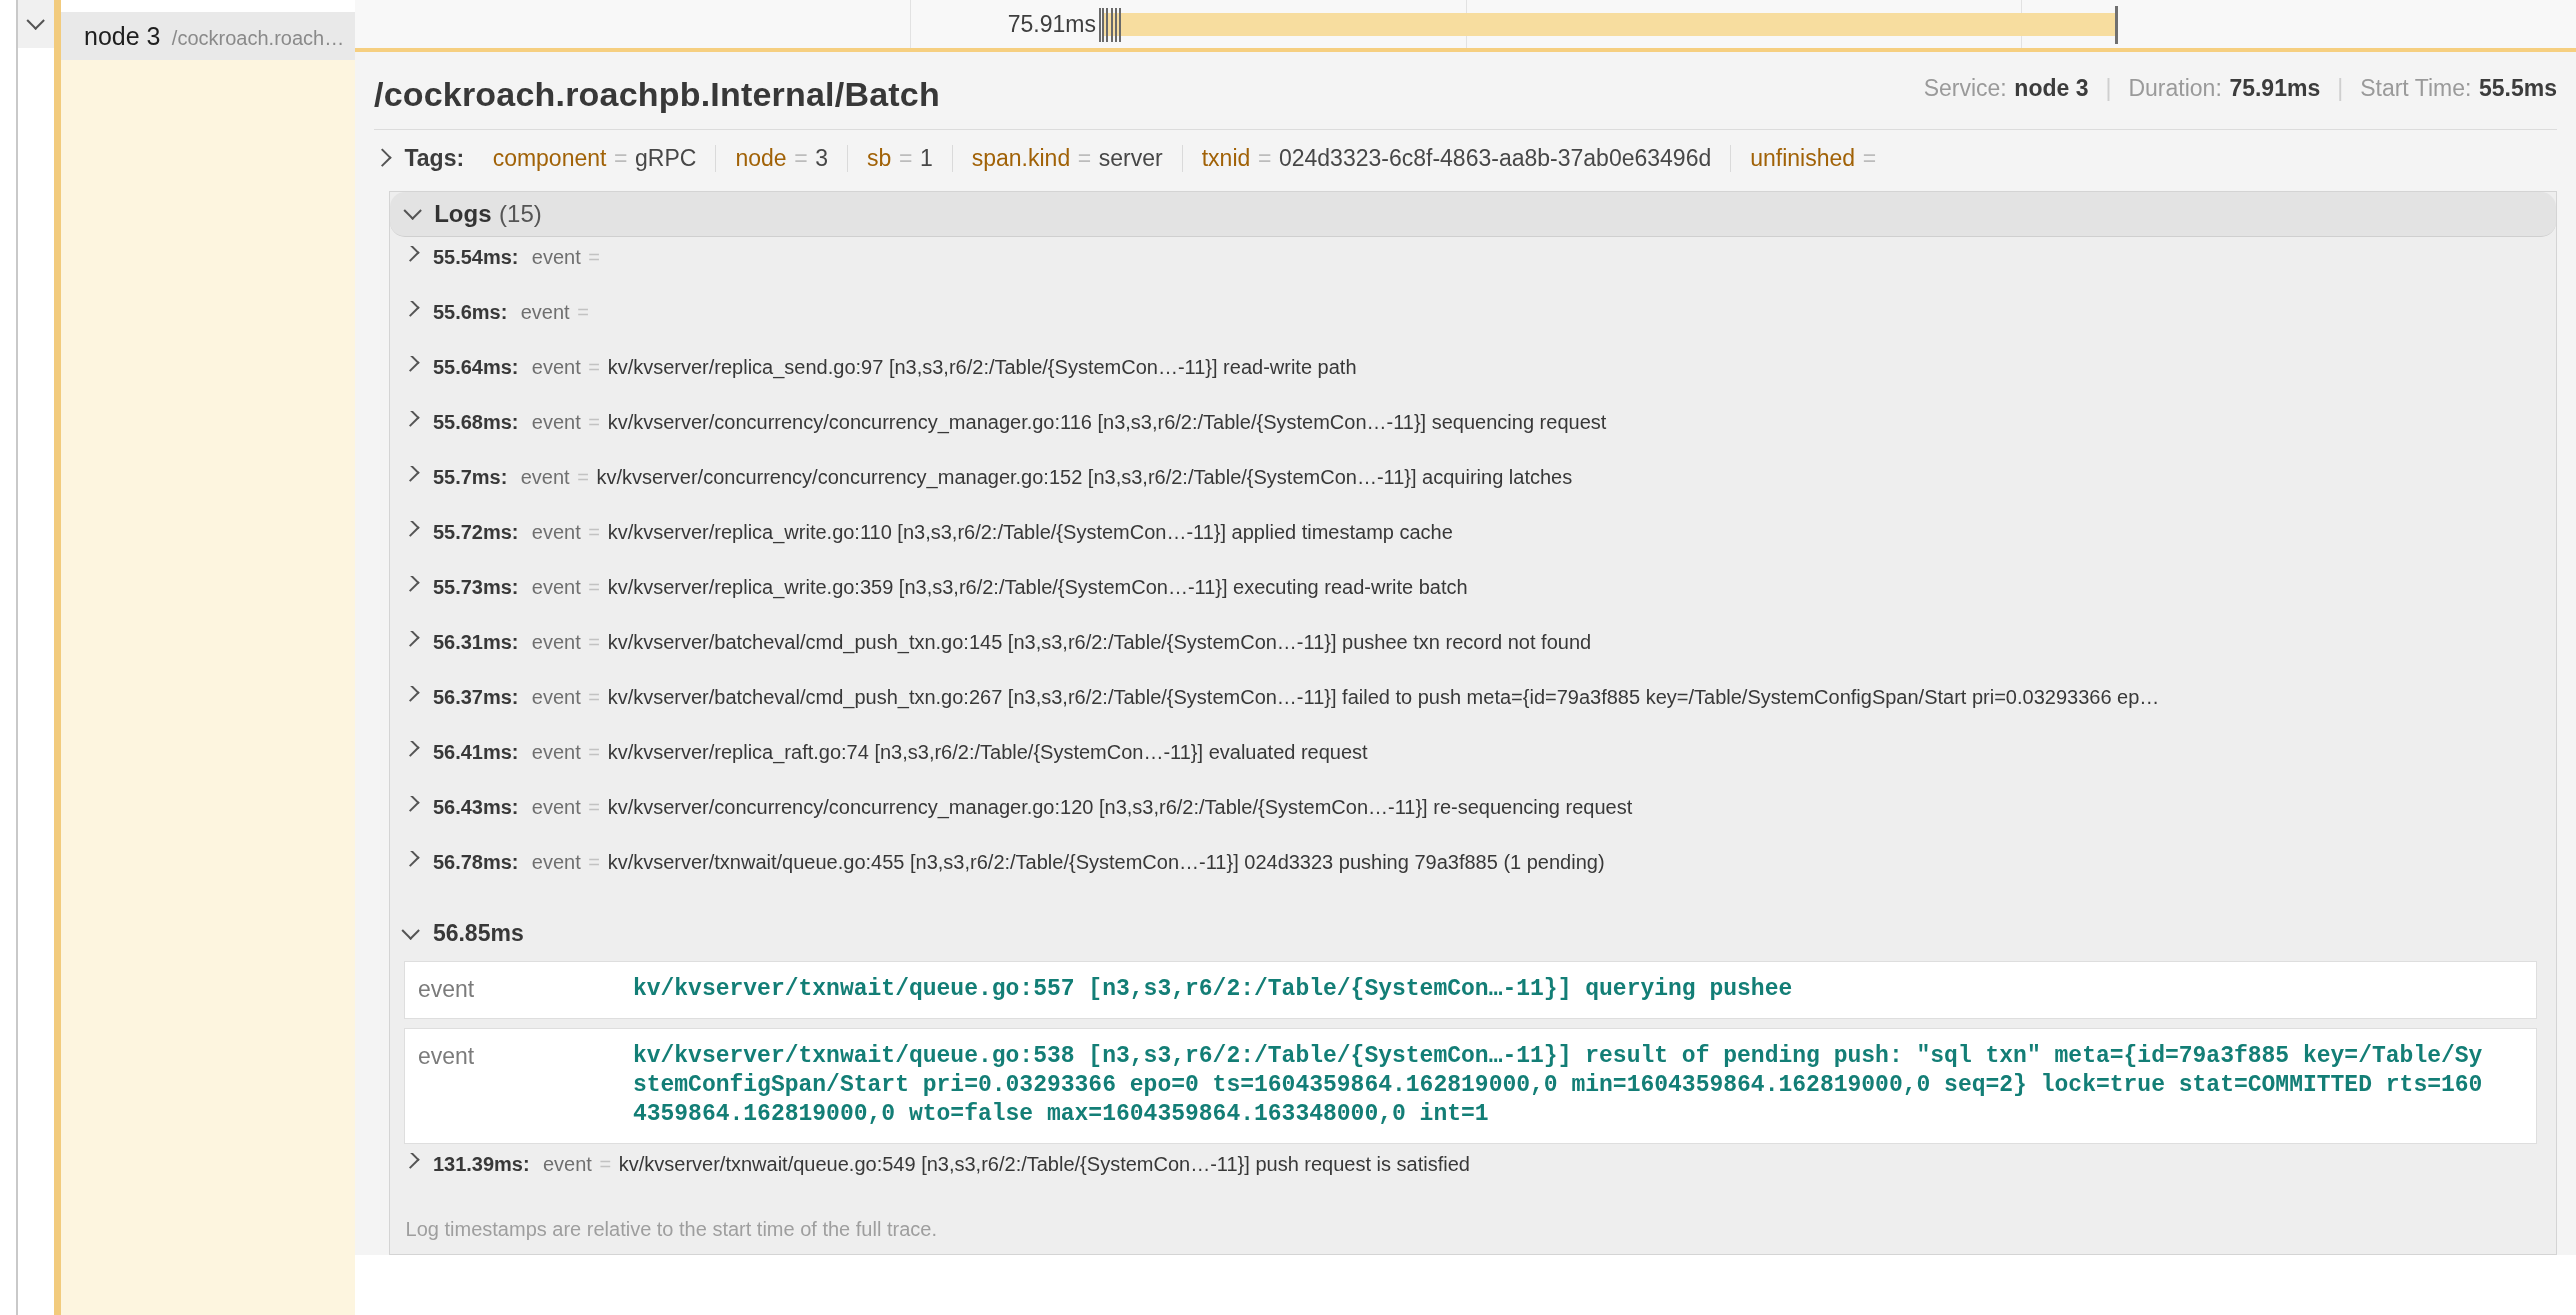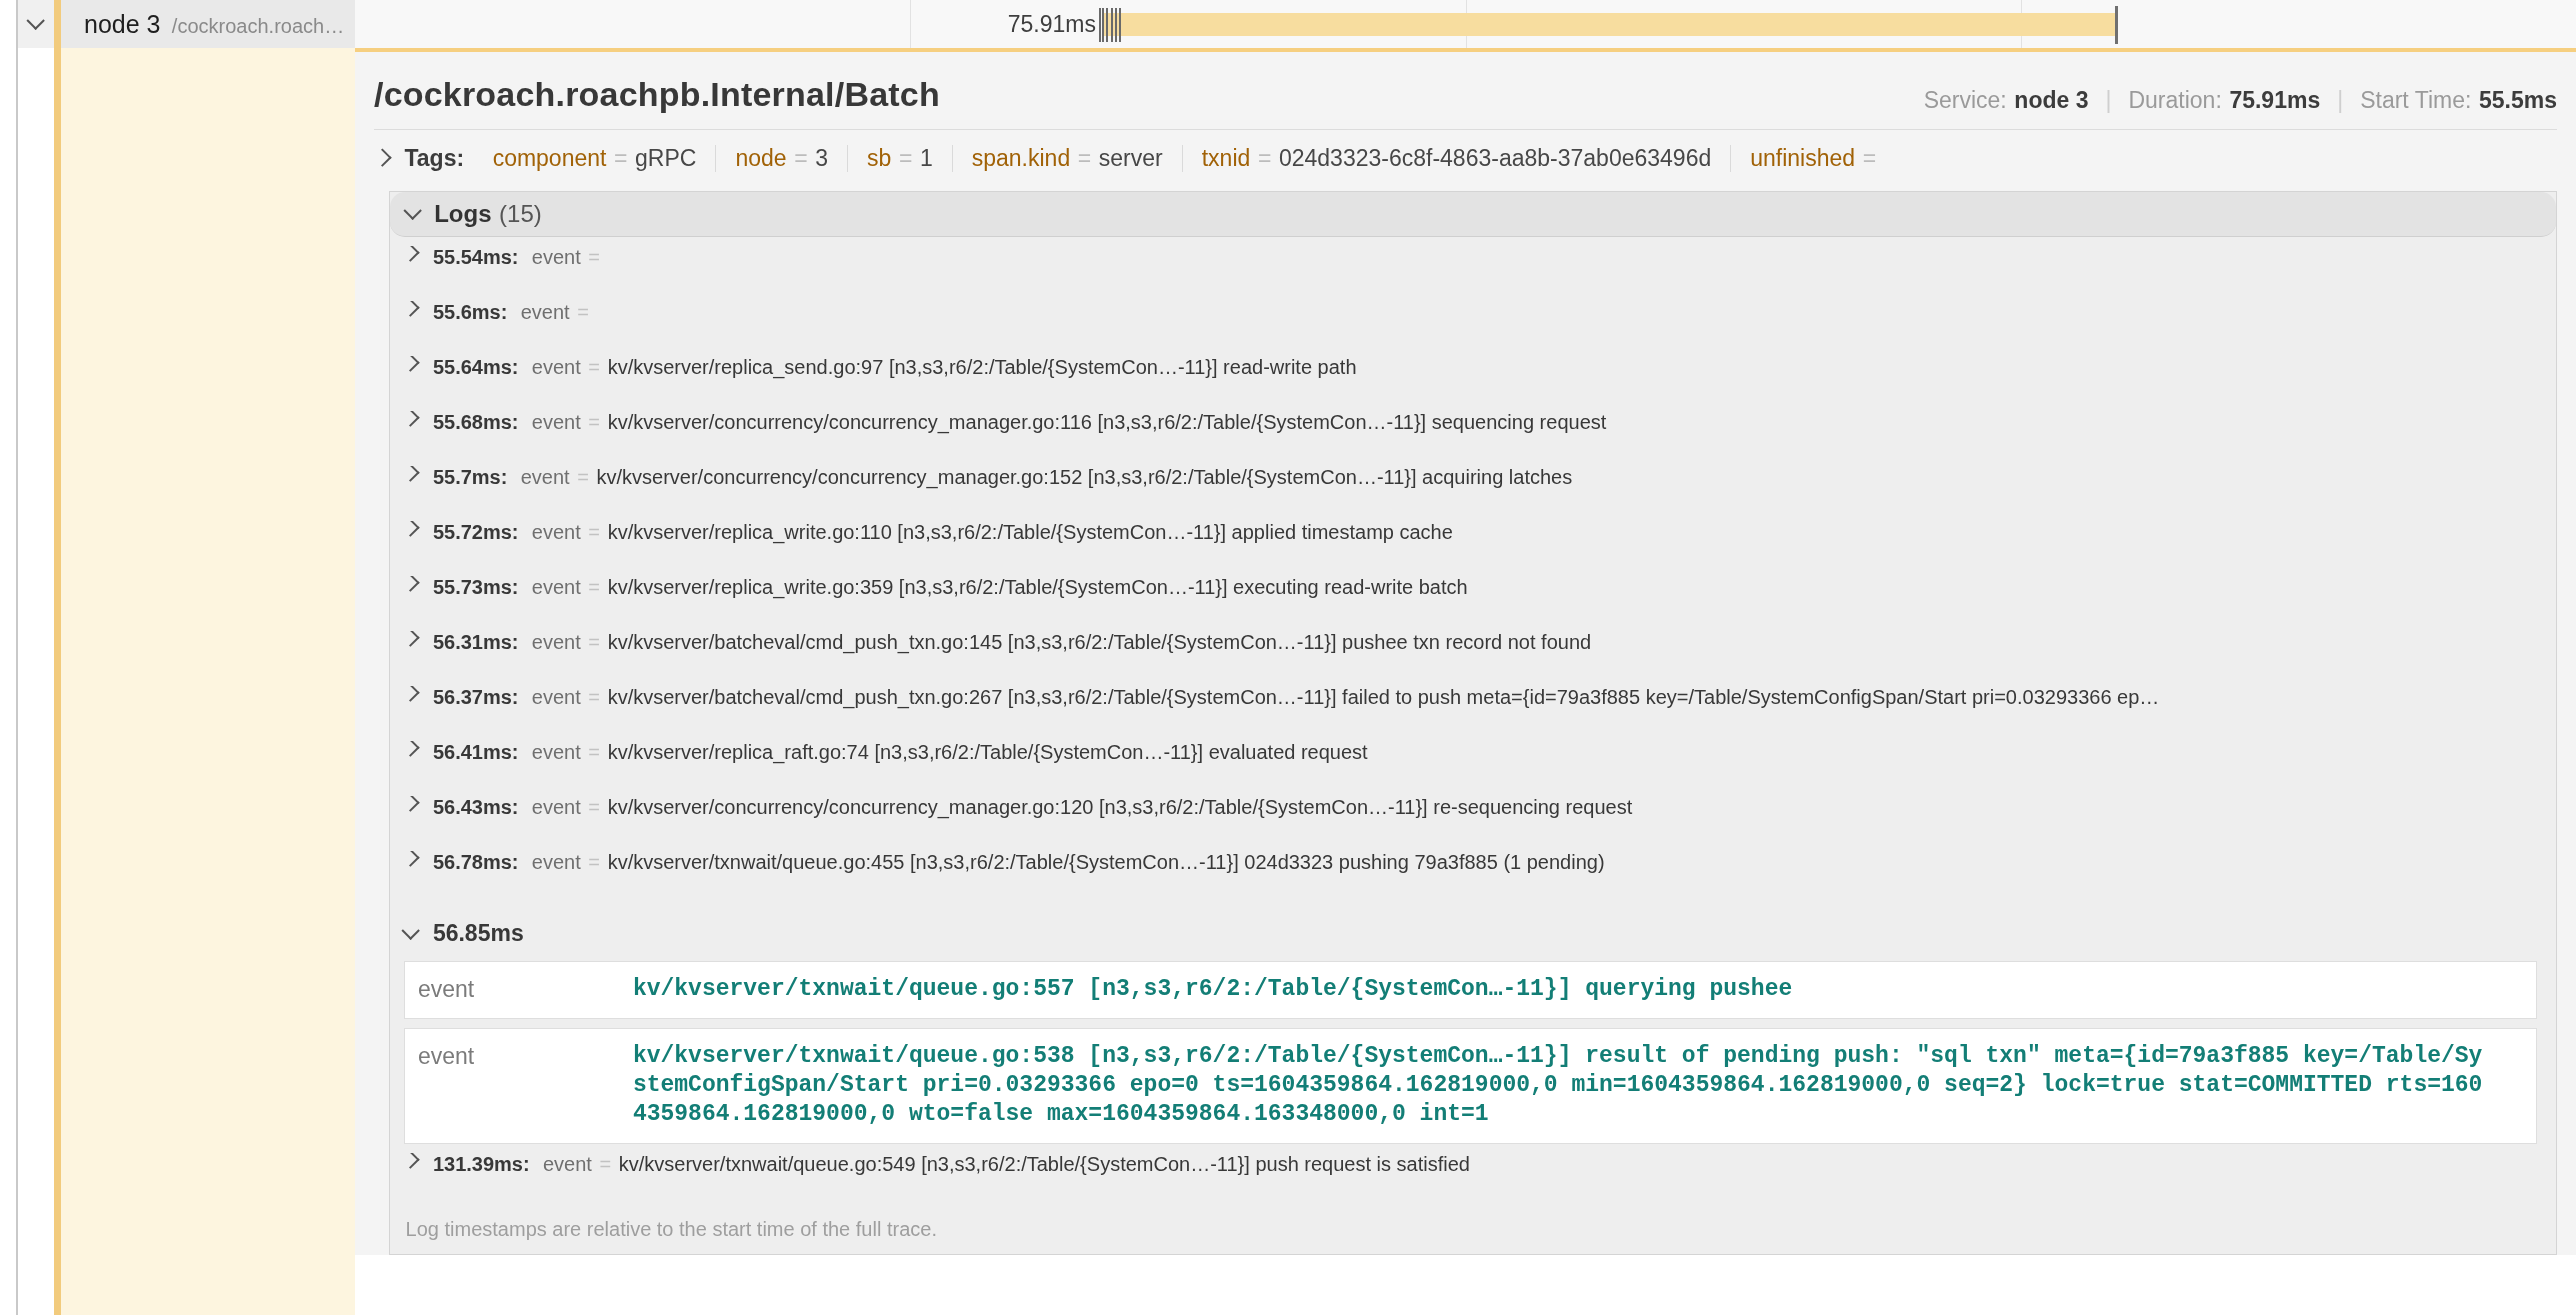--- a/index.html
+++ b/index.html
@@ -12,42 +12,42 @@
 
   
   .gutter-line{position:absolute;left:16px;top:0;width:1.9px;height:1316px;background:#c9c9c9;}
   .accent-stripe{position:absolute;left:54px;top:0;width:6.7px;height:1316px;background:#f2cb7d;}
   .cream-panel{position:absolute;left:61px;top:48px;width:294px;height:1268px;background:#fdf5df;}
 
   
   .span-row{position:absolute;left:0;top:0;right:0;height:48px;}
   .row-left{position:absolute;left:18px;top:0;width:36px;height:48px;background:#f0f0f0;
     display:flex;align-items:center;justify-content:center;}
-  .name-cell{position:absolute;left:61px;top:0;width:294px;height:48px;background:#e9e9e9;
+  .name-cell{position:absolute;left:61px;top:12px;width:294px;height:48px;background:#e9e9e9;
     line-height:48px;padding-left:23px;box-sizing:border-box;white-space:nowrap;overflow:hidden;}
   .svc{font-size:25px;color:#1f1f1f;}
   .op{font-size:20px;color:#8a8a8a;margin-left:11.4px;}
   .timeline{position:absolute;left:355px;right:0;top:0;height:48px;background:#f8f8f8;}
   .gridline{position:absolute;top:0;width:1px;height:48px;background:#e2e2e2;}
   .dur{position:absolute;left:503px;top:0;width:238px;height:48px;line-height:48px;
     text-align:right;font-size:23px;color:#3f3f3f;}
   .tick{position:absolute;top:7.6px;width:1.9px;height:34px;background:#6a6a6a;}
   .bar{position:absolute;left:749px;top:13.3px;width:1011px;height:23px;background:#f7dd9f;}
   .bar-end{position:absolute;left:1760px;top:5.7px;width:2.9px;height:38px;background:#707070;}
 
   
   .chev{display:inline-block;width:13.3px;height:13.3px;box-sizing:border-box;
     border-right:2.9px solid #545454;border-bottom:2.9px solid #545454;flex:none;}
   .chev.down{transform:rotate(45deg) translate(-1.9px,-1.9px);}
   .chev.right{transform:rotate(-45deg);}
 
   
   .detail{position:absolute;left:355px;top:48px;width:2221px;box-sizing:border-box;
     background:#f4f4f4;border-top:4.8px solid #f6cf80;padding:0 19px;}
-  .detail-header{display:flex;justify-content:space-between;align-items:flex-end;
+  .detail-header{display:flex;justify-content:space-between;align-items:flex-start;
     padding:23px 0 15.3px 0;border-bottom:1px solid #dcdcdc;}
   .detail-title{margin:0;font-size:34px;font-weight:bold;color:#383838;letter-spacing:0.2px;}
   .meta{font-size:23px;white-space:nowrap;}
   .mlabel{color:#9a9a9a;}
   .mval{color:#3c3c3c;font-weight:bold;margin-left:7.6px;}
   .msep{color:#cfcfcf;margin:0 17px;}
 
   
   .tags-row{display:flex;align-items:center;padding:14.3px 0 11.4px 1.9px;font-size:23px;}
   .tags-row .chev{margin-right:15.3px;}

